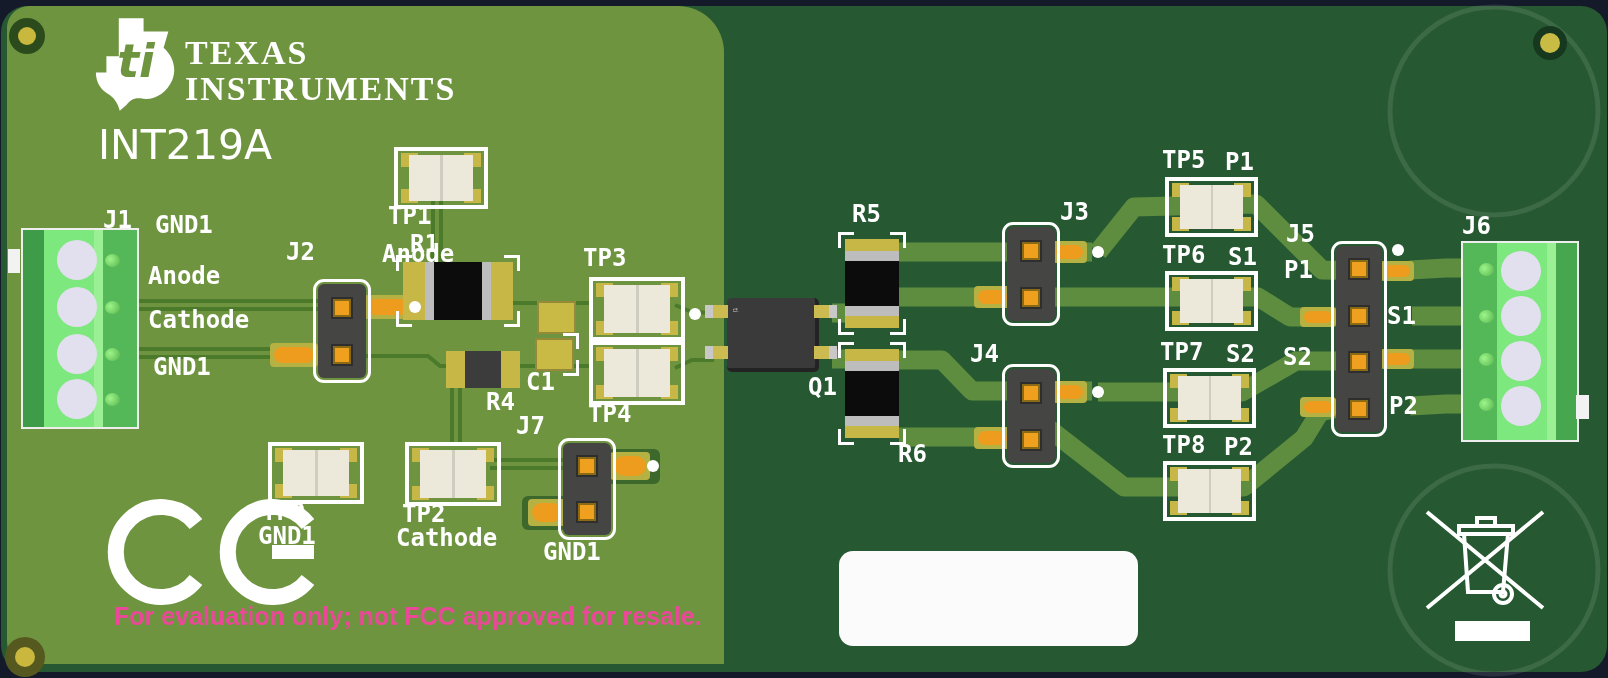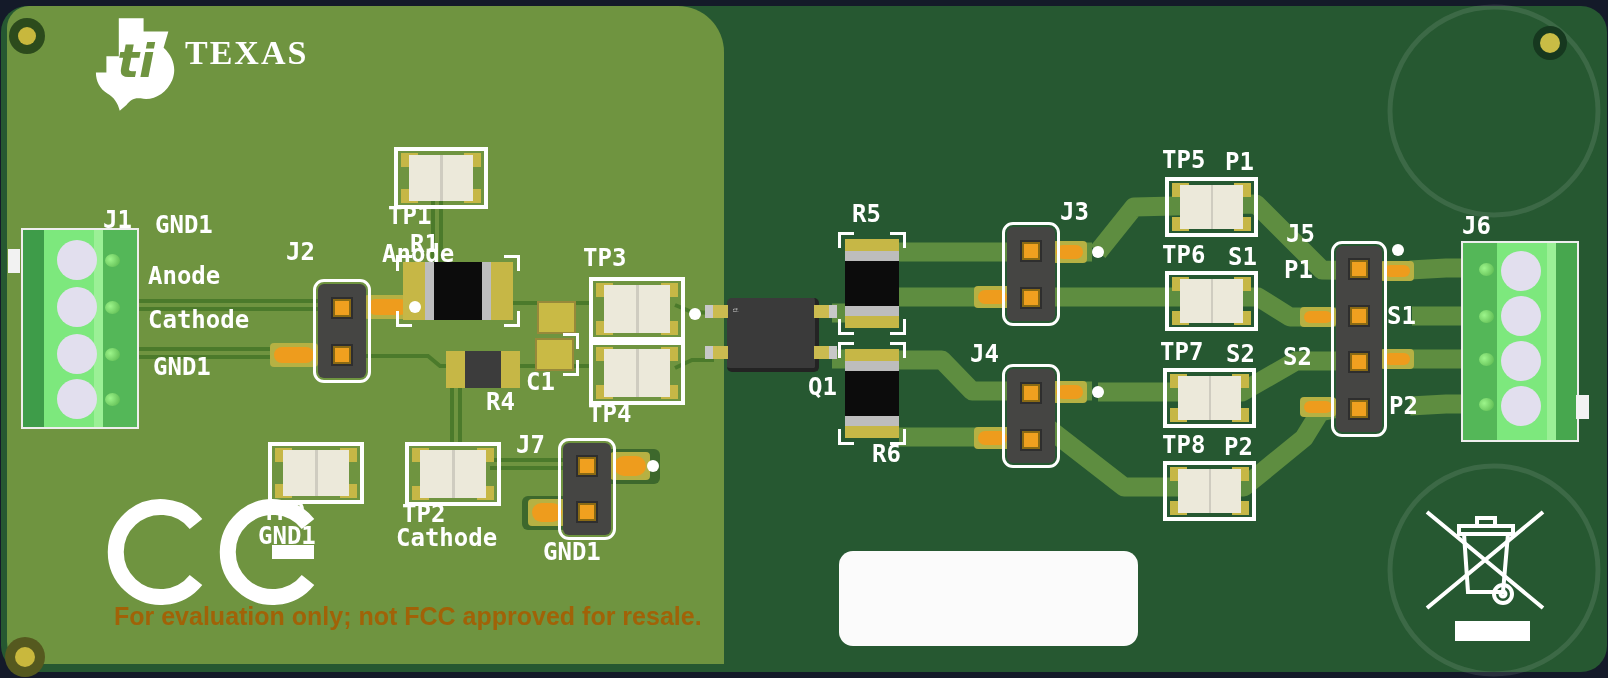--- a/index.html
+++ b/index.html
@@ -7,21 +7,21 @@
          font-family:"Liberation Sans",sans-serif;}
   
   .pcb{position:absolute;left:1px;top:6px;right:1px;bottom:6px;background:#265831;border-radius:26px;}
   .region-left{position:absolute;left:7px;top:6px;width:717px;height:658px;background:#6f9440;
                border-radius:22px 46px 0 22px;}
   svg.overlay{position:absolute;left:0;top:0;}
   
   .lbl{position:absolute;color:#fff;font:bold 24px "DejaVu Sans Mono",monospace;white-space:nowrap;line-height:1;}
   .brand{position:absolute;color:#fff;font-family:"Liberation Serif",serif;font-weight:bold;letter-spacing:2px;line-height:1;}
   .title{position:absolute;color:#fff;font:41px "DejaVu Sans",sans-serif;line-height:1;}
-  .notice{position:absolute;color:#a16207;font:bold 25px "Liberation Sans",sans-serif;line-height:1;text-align:center;}
+  .notice{position:absolute;color:#ec4899;font:bold 25px "Liberation Sans",sans-serif;line-height:1;text-align:center;}
   
   .tp{position:absolute;border:4px solid #fff;}
   .tp .bd{position:absolute;left:13%;right:13%;top:8%;bottom:8%;background:#ece9da;
           background-image:linear-gradient(90deg,transparent 49%,#cfccc0 49%,#cfccc0 53%,transparent 53%);}
   .tp i{position:absolute;width:17px;height:14px;background:#c6b746;}
   .tp i.tl{left:3px;top:2px}.tp i.tr{right:3px;top:2px}.tp i.bl{left:3px;bottom:2px}.tp i.br{right:3px;bottom:2px}
   
   .hdr{position:absolute;background:#454543;border-radius:6px;outline:3px solid #fff;outline-offset:2px;
        display:flex;flex-direction:column;justify-content:space-around;align-items:center;}
   .hdr .pin{width:22px;height:22px;background:#2e2e2e;display:flex;align-items:center;justify-content:center;}
@@ -93,20 +93,22 @@
       <path d="M1410 359 H1480"></path>
       <path d="M1410 406 L1446 404 H1480"></path>
     </g>
   </svg>
 
   <svg class="overlay" style="left:94px;top:16px" width="82" height="96" viewBox="0 0 86 100">
     <path fill="#fff" d="M26 2 H52 V16 H78 L73 33 C83 42 87 55 82 67 C76 81 62 89 49 86 C42 85 38 88 34 93 L27 99 C25 91 21 85 14 81 C6 76 2 68 2 59 H13 V42 H26 Z"></path>
     <text x="44" y="64" text-anchor="middle" font-family="DejaVu Sans, sans-serif" font-size="48" font-style="italic" font-weight="bold" fill="#6f9440">ti</text>
   </svg>
   <div class="brand" style="left:185px;top:36px;font-size:34px">TEXAS</div>
+  <div class="brand" style="left:185px;top:72px;font-size:34px">INSTRUMENTS</div>
+  <div class="title" style="left:98px;top:125px">INT219A</div>
 
   <div class="term" style="left:21px;top:228px;width:114px;height:197px;background:linear-gradient(90deg,#3e9c49 0 18%,#7de87d 18% 62%,#9bf096 62% 70%,#54b758 70% 100%)">
     <div class="circ" style="left:34px;top:10px"></div>
     <div class="circ" style="left:34px;top:57px"></div>
     <div class="circ" style="left:34px;top:104px"></div>
     <div class="circ" style="left:34px;top:149px"></div>
     <div class="bump" style="left:82px;top:24px"></div>
     <div class="bump" style="left:82px;top:71px"></div>
     <div class="bump" style="left:82px;top:118px"></div>
     <div class="bump" style="left:82px;top:163px"></div>
@@ -327,25 +329,25 @@
   <div class="lbl" style="left:382px;top:242px">Anode</div>
   <div class="lbl" style="left:410px;top:232px">R1</div>
   <div class="lbl" style="left:583px;top:246px">TP3</div>
   <div class="lbl" style="left:588px;top:402px">TP4</div>
   <div class="lbl" style="left:526px;top:370px">C1</div>
   <div class="lbl" style="left:486px;top:390px">R4</div>
   <div class="lbl" style="left:262px;top:500px">TP0</div>
   <div class="lbl" style="left:258px;top:524px">GND1</div>
   <div class="lbl" style="left:402px;top:502px">TP2</div>
   <div class="lbl" style="left:396px;top:526px">Cathode</div>
-  <div class="lbl" style="left:516px;top:433px">J7</div>
+  <div class="lbl" style="left:516px;top:414px">J7</div>
   <div class="lbl" style="left:543px;top:540px">GND1</div>
   <div class="lbl" style="left:852px;top:202px">R5</div>
   <div class="lbl" style="left:808px;top:375px">Q1</div>
-  <div class="lbl" style="left:872px;top:442px">R6</div>
+  <div class="lbl" style="left:898px;top:442px">R6</div>
   <div class="lbl" style="left:1060px;top:200px">J3</div>
   <div class="lbl" style="left:970px;top:342px">J4</div>
   <div class="lbl" style="left:1162px;top:148px">TP5</div>
   <div class="lbl" style="left:1225px;top:150px">P1</div>
   <div class="lbl" style="left:1162px;top:243px">TP6</div>
   <div class="lbl" style="left:1228px;top:245px">S1</div>
   <div class="lbl" style="left:1160px;top:340px">TP7</div>
   <div class="lbl" style="left:1226px;top:342px">S2</div>
   <div class="lbl" style="left:1162px;top:433px">TP8</div>
   <div class="lbl" style="left:1224px;top:435px">P2</div>

